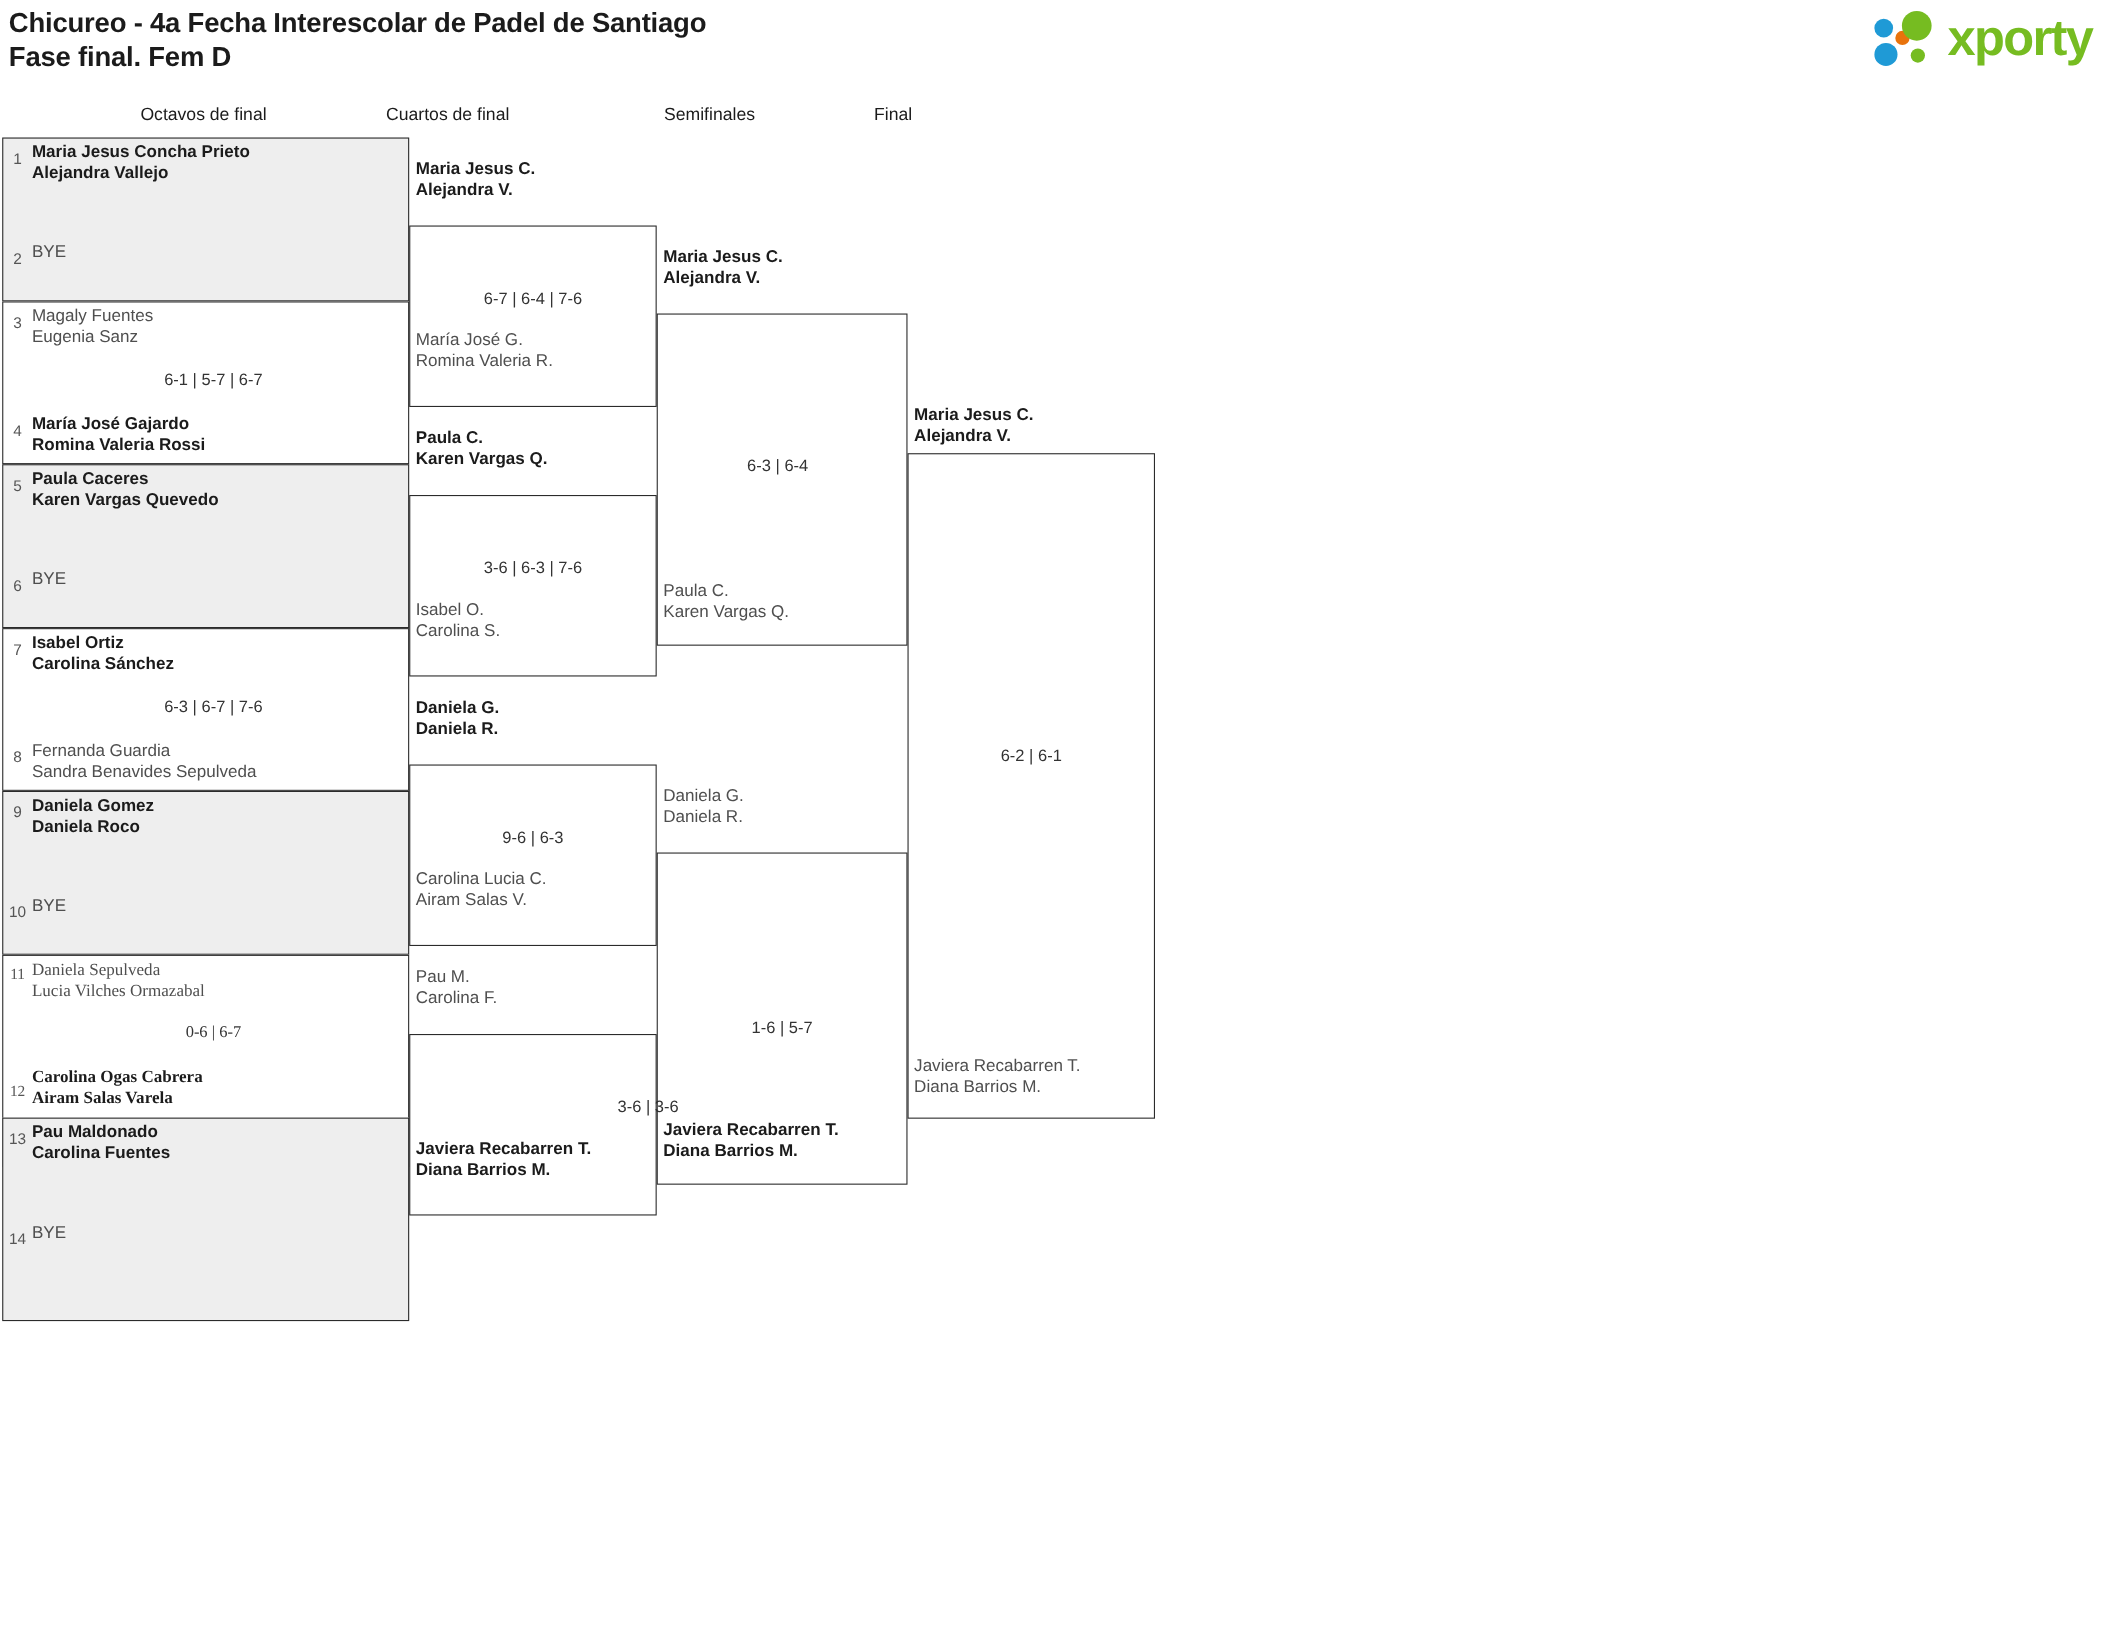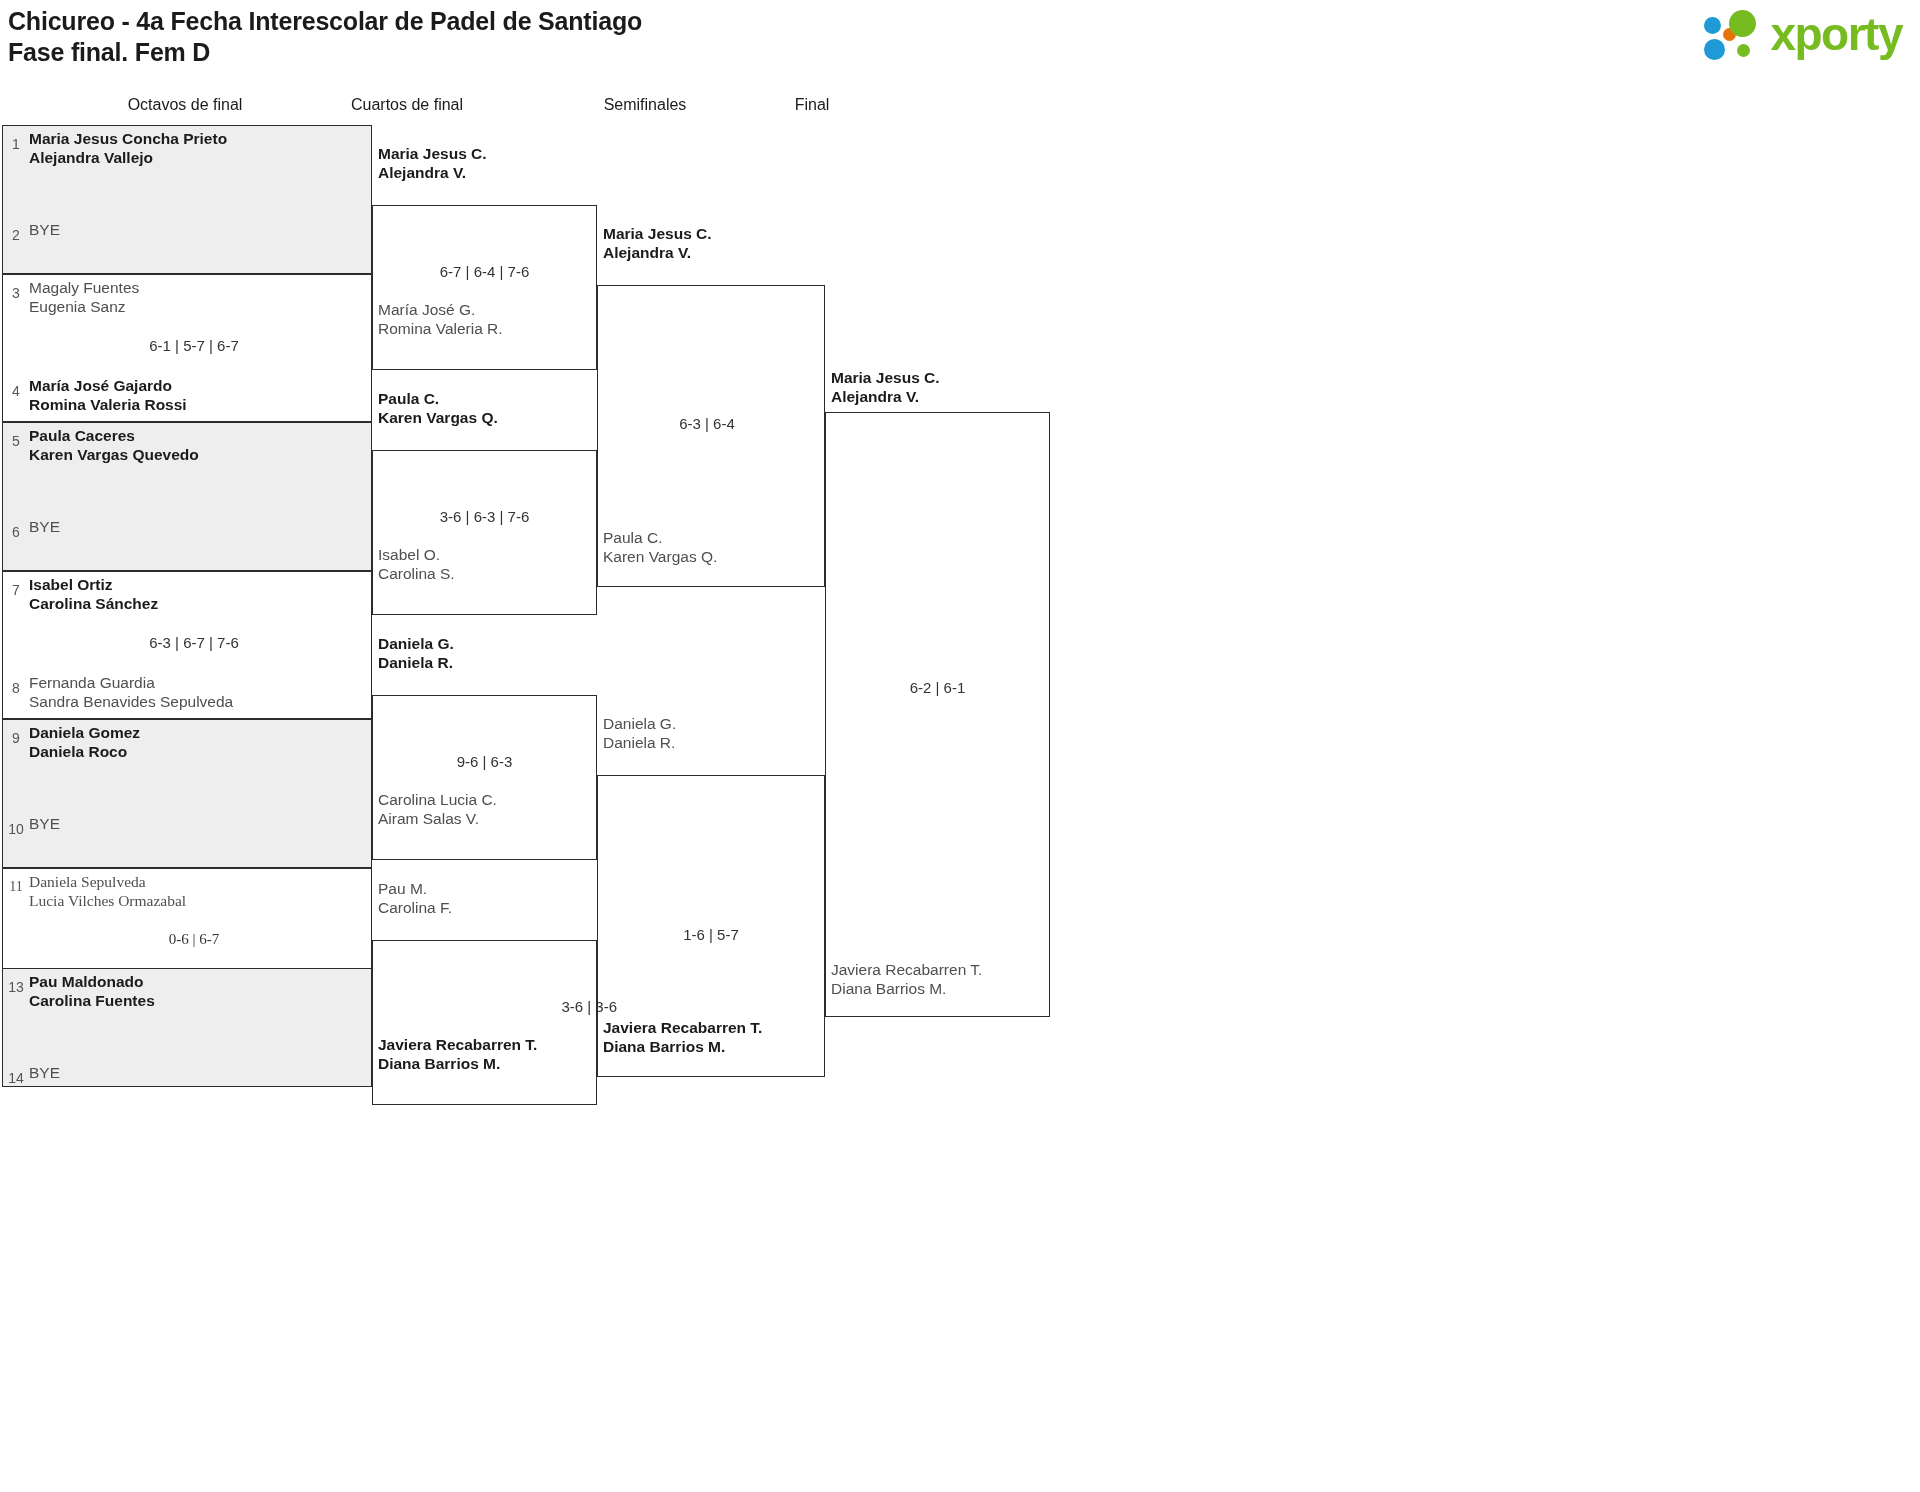--- a/index.html
+++ b/index.html
@@ -225,21 +225,21 @@
         <div class="seed-names loser">Daniela Sepulveda
 Lucia Vilches Ormazabal</div>
       </div>
       <div class="seed-score" style="top: 62.25px;">0-6 | 6-7</div>
       <div class="seed-entry" style="top: 98.5px; align-items: center;">
         <div class="seed-num">12</div>
         <div class="seed-names winner">Carolina Ogas Cabrera
 Airam Salas Varela</div>
       </div>
     </div>
-    <div class="seedrow shade" style="top: 968px; height: 119px;">
+    <div class="seedrow shade" style="top: 1016px; height: 185px;">
       <div class="seed-entry" style="top: 0px;">
         <div class="seed-num">13</div>
         <div class="seed-names winner">Pau Maldonado
 Carolina Fuentes</div>
       </div>
       <div class="seed-entry" style="top: 90.5px;">
         <div class="seed-num">14</div>
         <div class="byetxt">BYE</div>
       </div>
     </div>

